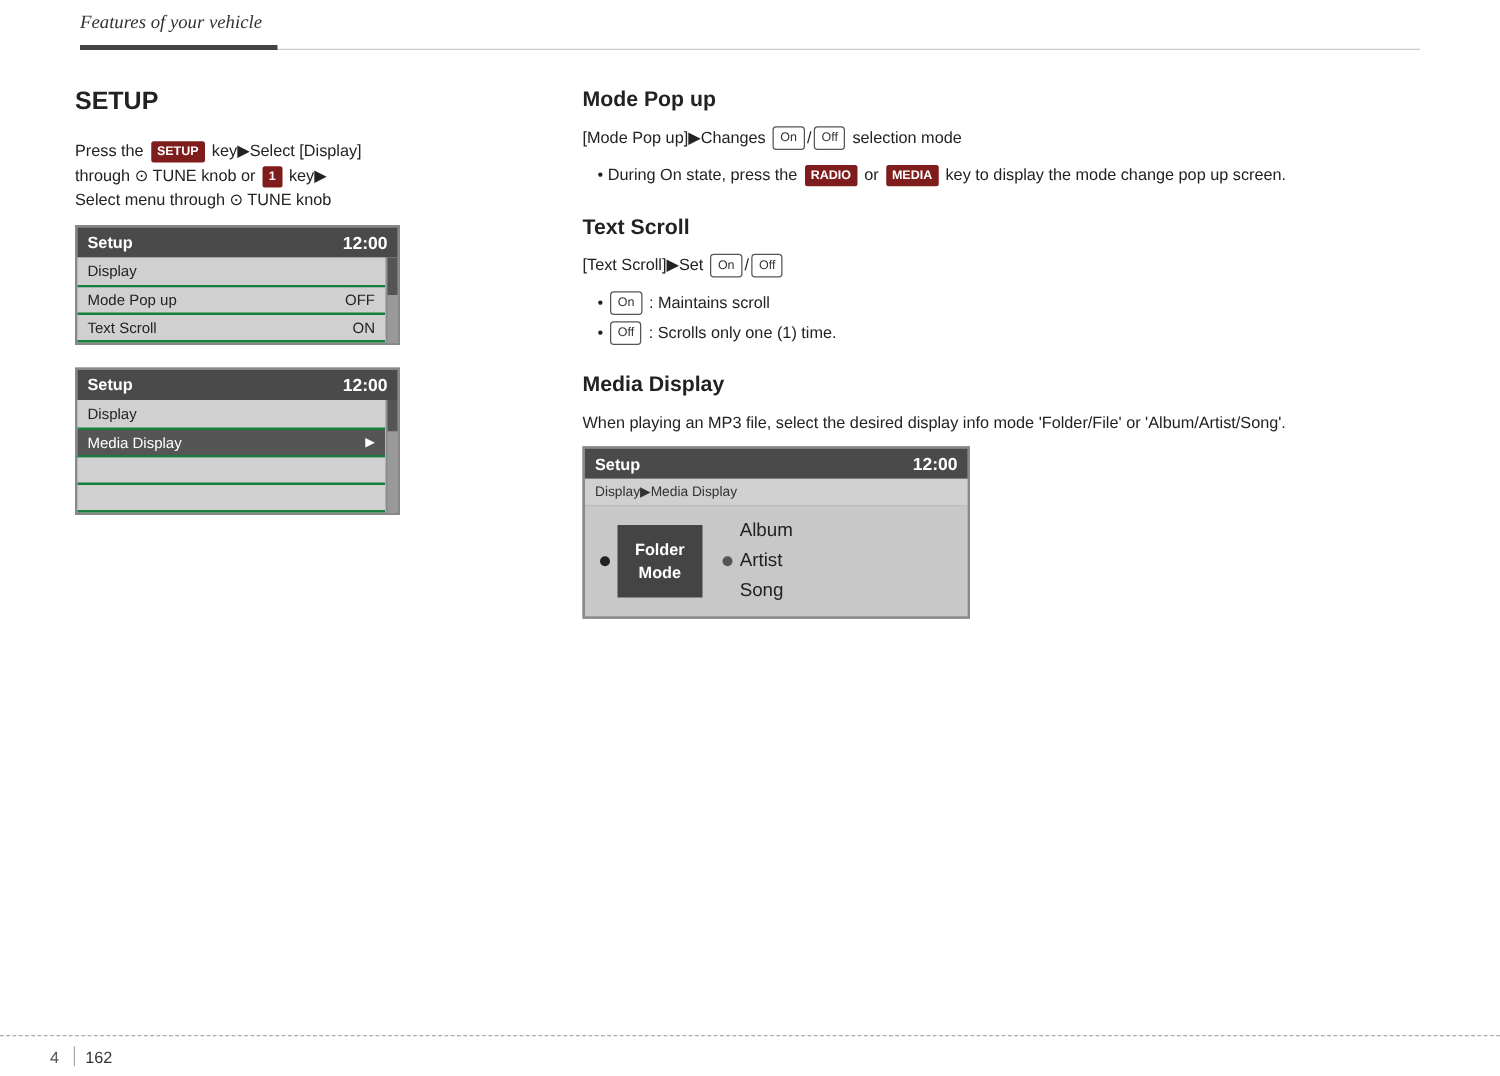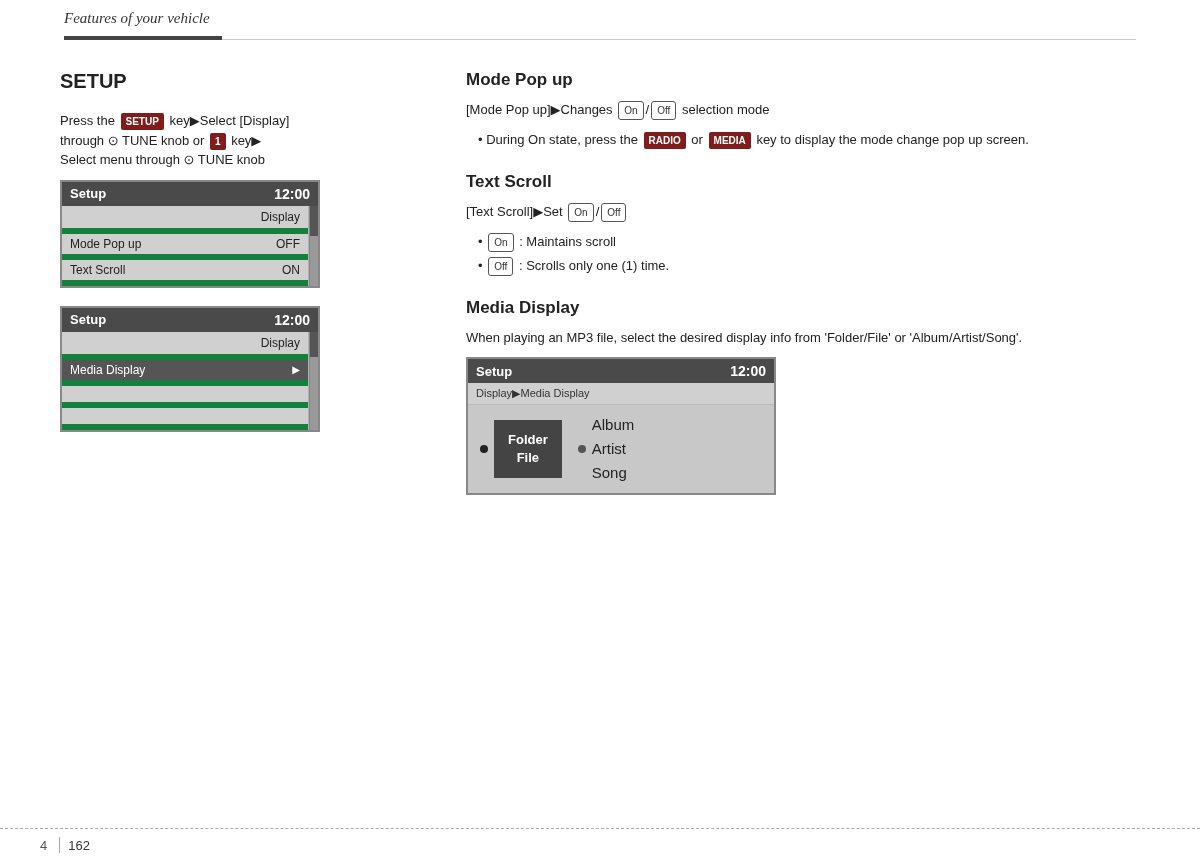--- a/index.html
+++ b/index.html
@@ -123,22 +123,21 @@
     .screen-header .time {
       font-size: 14px;
       font-weight: bold;
     }
 
     .screen-row {
       background: #d0d0d0;
       padding: 4px 8px;
       font-size: 12px;
       color: #222;
-      border-bottom: 6px solid #15803d;
-      text-align: right;
+      border-bottom: 2px solid #15803d;
     }
 
     .screen-row.selected {
       background: #555;
       color: #fff;
       display: flex;
       justify-content: space-between;
       align-items: center;
     }
 
@@ -359,35 +358,35 @@
       <div class="body-text bullet-point">
         • <span class="badge-outline">On</span> : Maintains scroll
       </div>
       <div class="body-text bullet-point">
         • <span class="badge-outline">Off</span> : Scrolls only one (1) time.
       </div>
     </div>
 
     <div class="right-section">
       <div class="section-title-medium">Media Display</div>
-      <div class="body-text">When playing an MP3 file, select the desired display info from 'Folder/File' or 'Album/Artist/Song'.</div>
+      <div class="body-text">When playing an MP3 file, select the desired display info mode 'Folder/File' or 'Album/Artist/Song'.</div>
 
       <div class="screen-media">
         <div class="screen-header">
           <span>Setup</span>
           <span class="time">12:00</span>
         </div>
         <div class="breadcrumb-row">Display▶Media Display</div>
         <div class="media-options-row">
 
           <div style="display:flex; align-items:center; gap:6px;">
             <span class="filled-dot"></span>
             <div class="media-option-selected">
               <div>Folder</div>
-              <div>File</div>
+              <div>Mode</div>
             </div>
           </div>
 
           <div style="display:flex; align-items:center; gap:6px;">
             <span class="radio-dot"></span>
             <div class="media-option-unselected">
               <div>
                 <div>Album</div>
                 <div>Artist</div>
                 <div>Song</div>

